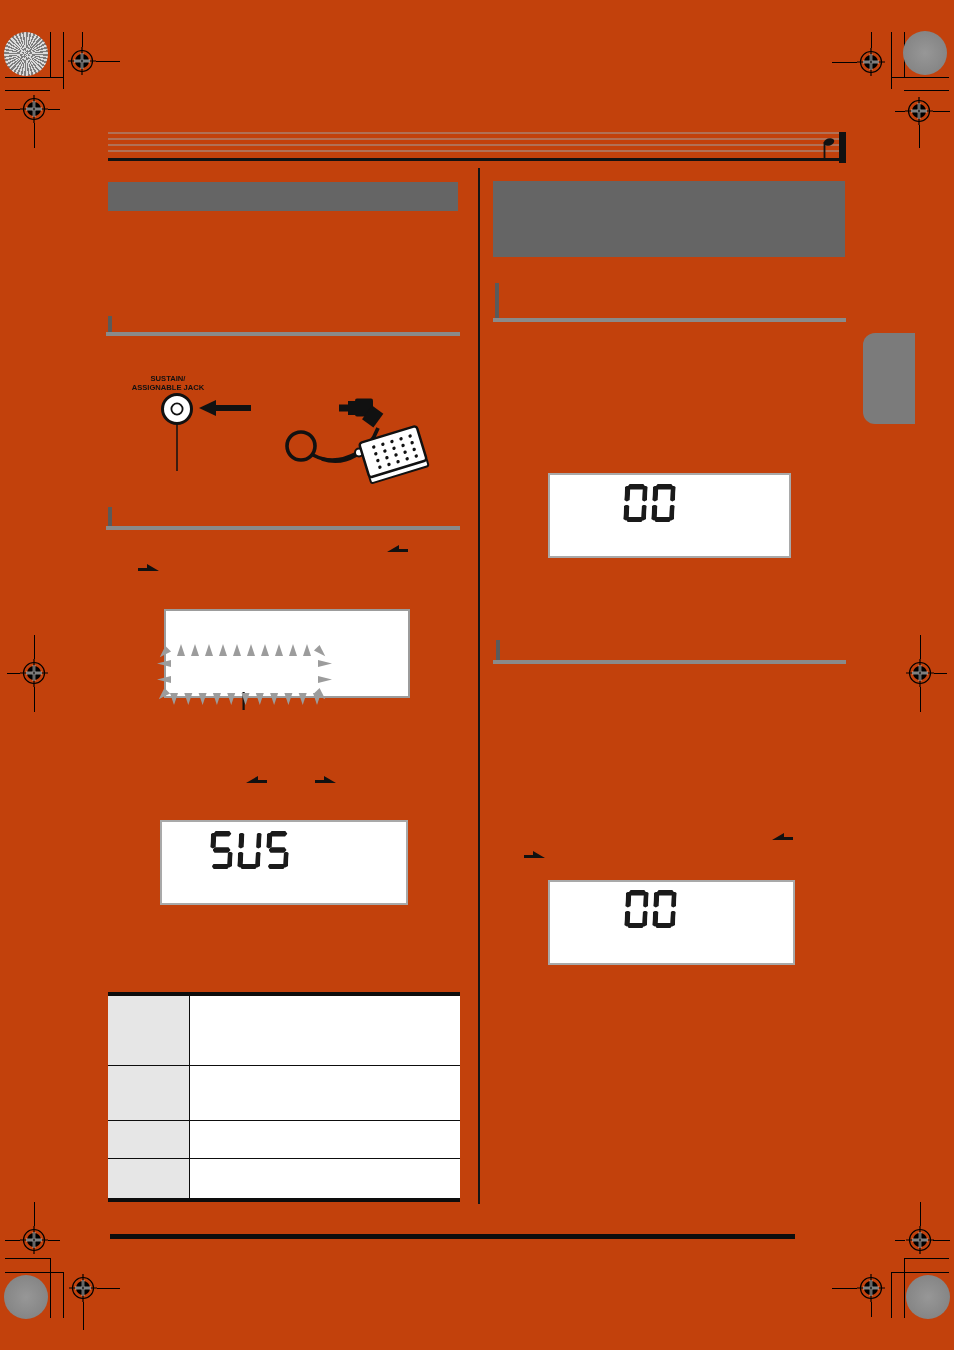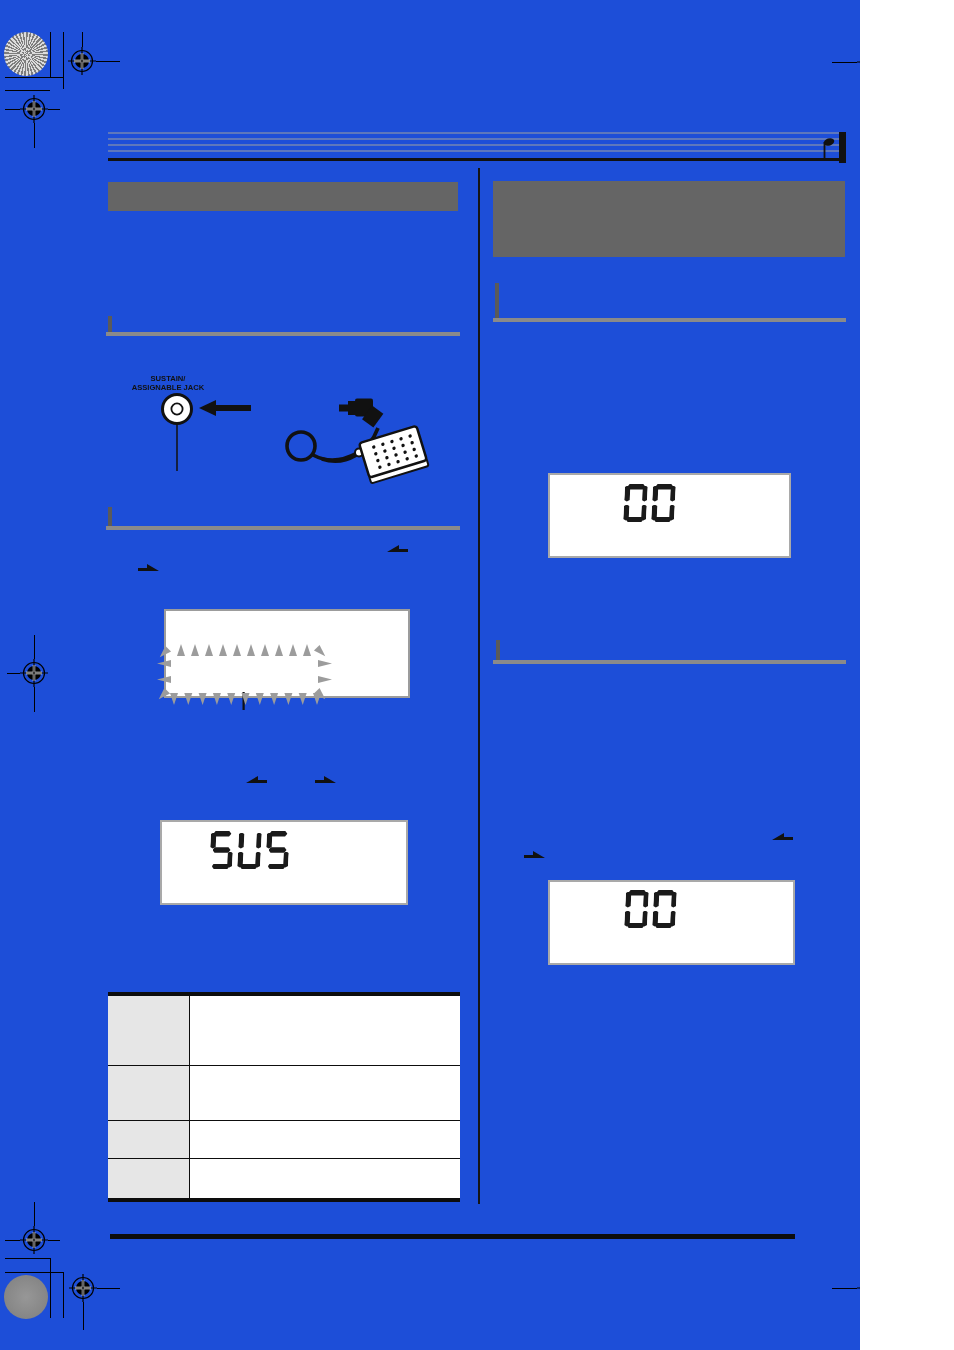--- a/index.html
+++ b/index.html
@@ -8,21 +8,21 @@
     --section-rule:#8a8a8a;
     --rule-accent:#5a5a5a;
     --lcd-border:#a9a9a9;
     --lcd-segment:#1a1a1a;
     --indicator-gray:#9c9c9c;
     --table-cell:#e6e6e6;
     --chapter-tab:#7b7b7b;
     --staff-line:#a0a0a0;
   }
   html,body{margin:0;padding:0;background:#fff;}
-  .page{position:relative;width:860px;height:1350px;background:#1d4ed8;overflow:hidden;
+  .page{position:relative;width:954px;height:1350px;background:#c2410c;overflow:hidden;
         font-family:"Liberation Sans",sans-serif;}
   .abs{position:absolute;}
   .pline{position:absolute;background:#000;}
   .regmark{position:absolute;width:30px;height:30px;}
   .graycircle{position:absolute;border-radius:50%;}
   .bar{position:absolute;background:var(--header-bar);}
   .rule-h{position:absolute;background:var(--section-rule);height:4px;}
   .rule-v{position:absolute;background:var(--rule-accent);width:4px;}
   .col-divider{position:absolute;background:#151515;width:2px;}
   .lcd-box{position:absolute;background:#fff;border:2px solid var(--lcd-border);box-sizing:border-box;}

